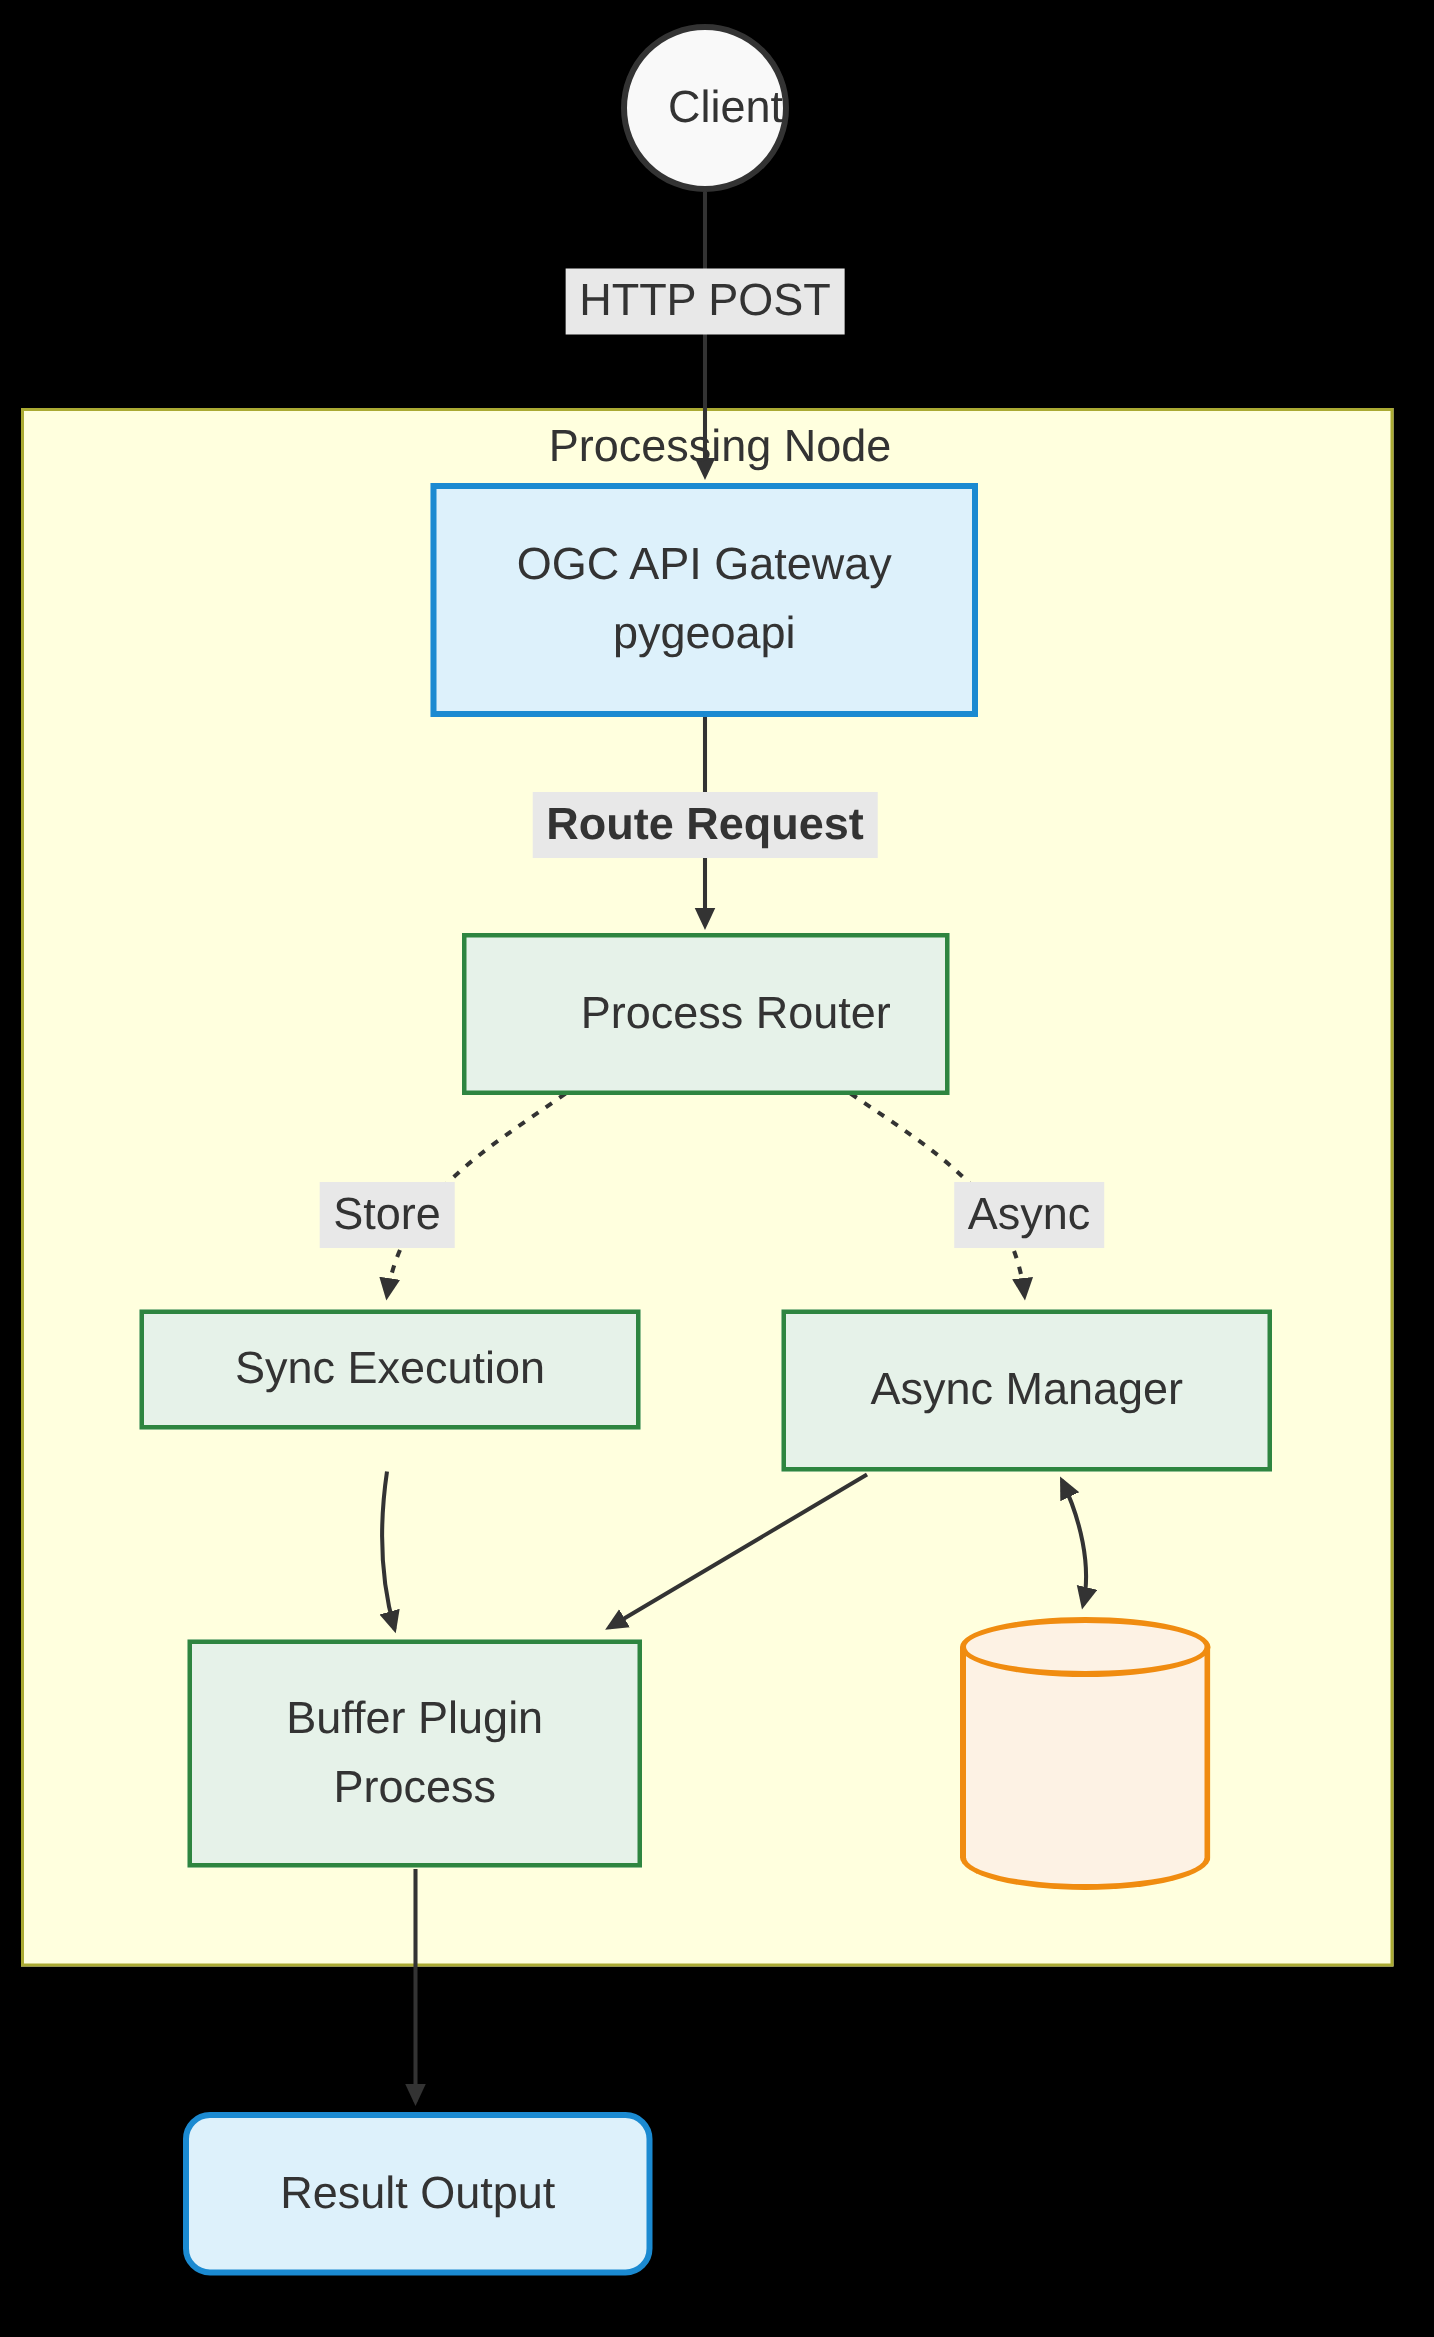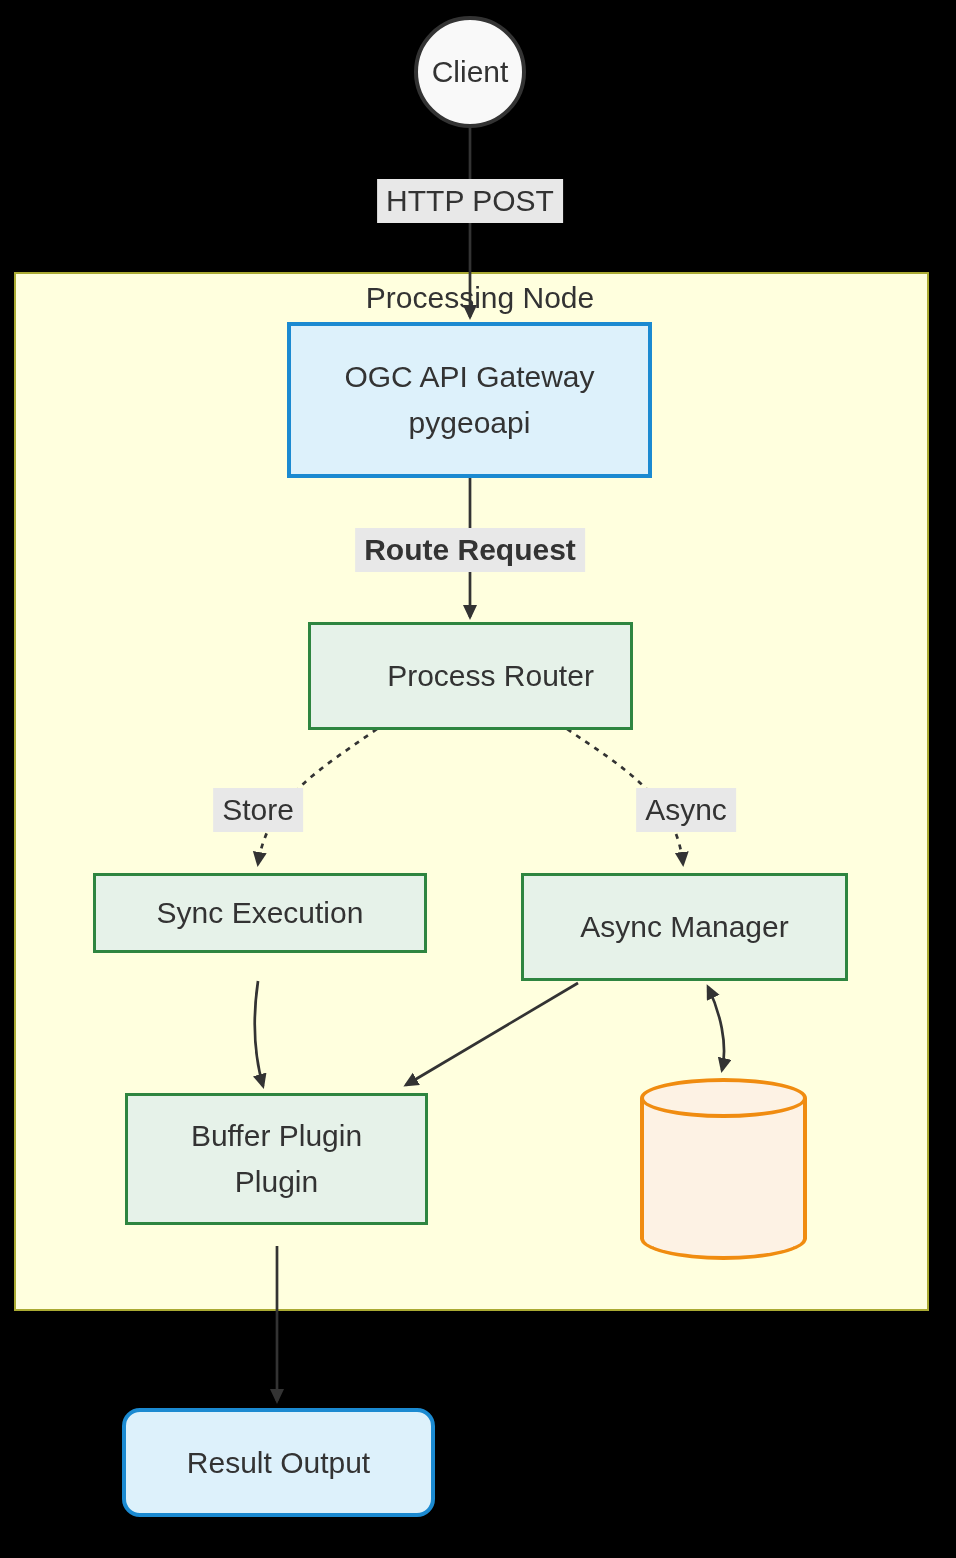--- a/index.html
+++ b/index.html
@@ -22,21 +22,21 @@
   .node {
     position:absolute; box-sizing:border-box; z-index:2;
     display:flex; flex-direction:column; align-items:center; justify-content:center;
     font-size:30px; line-height:46px; text-align:center; white-space:nowrap;
   }
   .node.blue  { background:#ddf1fb; border:4px solid #1b8ad1; }
   .node.green { background:#e6f2e9; border:3.5px solid #2e8540; }
   .circle {
     position:absolute; left:414px; top:16px; width:112px; height:112px;
     border-radius:50%; background:#f9f9f9; border:4px solid #333333;
-    box-sizing:border-box; display:flex; align-items:center; justify-content:center;
+    box-sizing:border-box; display:flex; align-items:center; justify-content:flex-end;
     font-size:30px; z-index:2;
   }
   .cylinder { position:absolute; left:640px; top:1078px; width:167px; height:182px; z-index:2; }
   .cyl-top {
     position:absolute; left:0; right:0; top:0; height:40px;
     border:4px solid #f08c10; border-radius:50%; background:#fdf2e4;
     box-sizing:border-box; z-index:2;
   }
   .cyl-body {
     position:absolute; left:0; right:0; top:20px; bottom:0;
@@ -98,23 +98,23 @@
   </div>
 
   <div class="node green" style="left:93px; top:873px; width:334px; height:80px;">
     <span>Sync Execution</span>
   </div>
 
   <div class="node green" style="left:521px; top:873px; width:327px; height:108px;">
     <span>Async Manager</span>
   </div>
 
-  <div class="node green" style="left:125px; top:1093px; width:303px; height:132px;">
+  <div class="node green" style="left:125px; top:1093px; width:303px; height:152px;">
     <span>Buffer Plugin</span>
-    <span>Plugin</span>
+    <span>Process</span>
   </div>
 
   <div class="cylinder">
     <div class="cyl-body"></div>
     <div class="cyl-top"></div>
   </div>
 
   <div class="node blue" style="left:122px; top:1408px; width:313px; height:109px;border-radius:18px;">
     <span>Result Output</span>
   </div>

